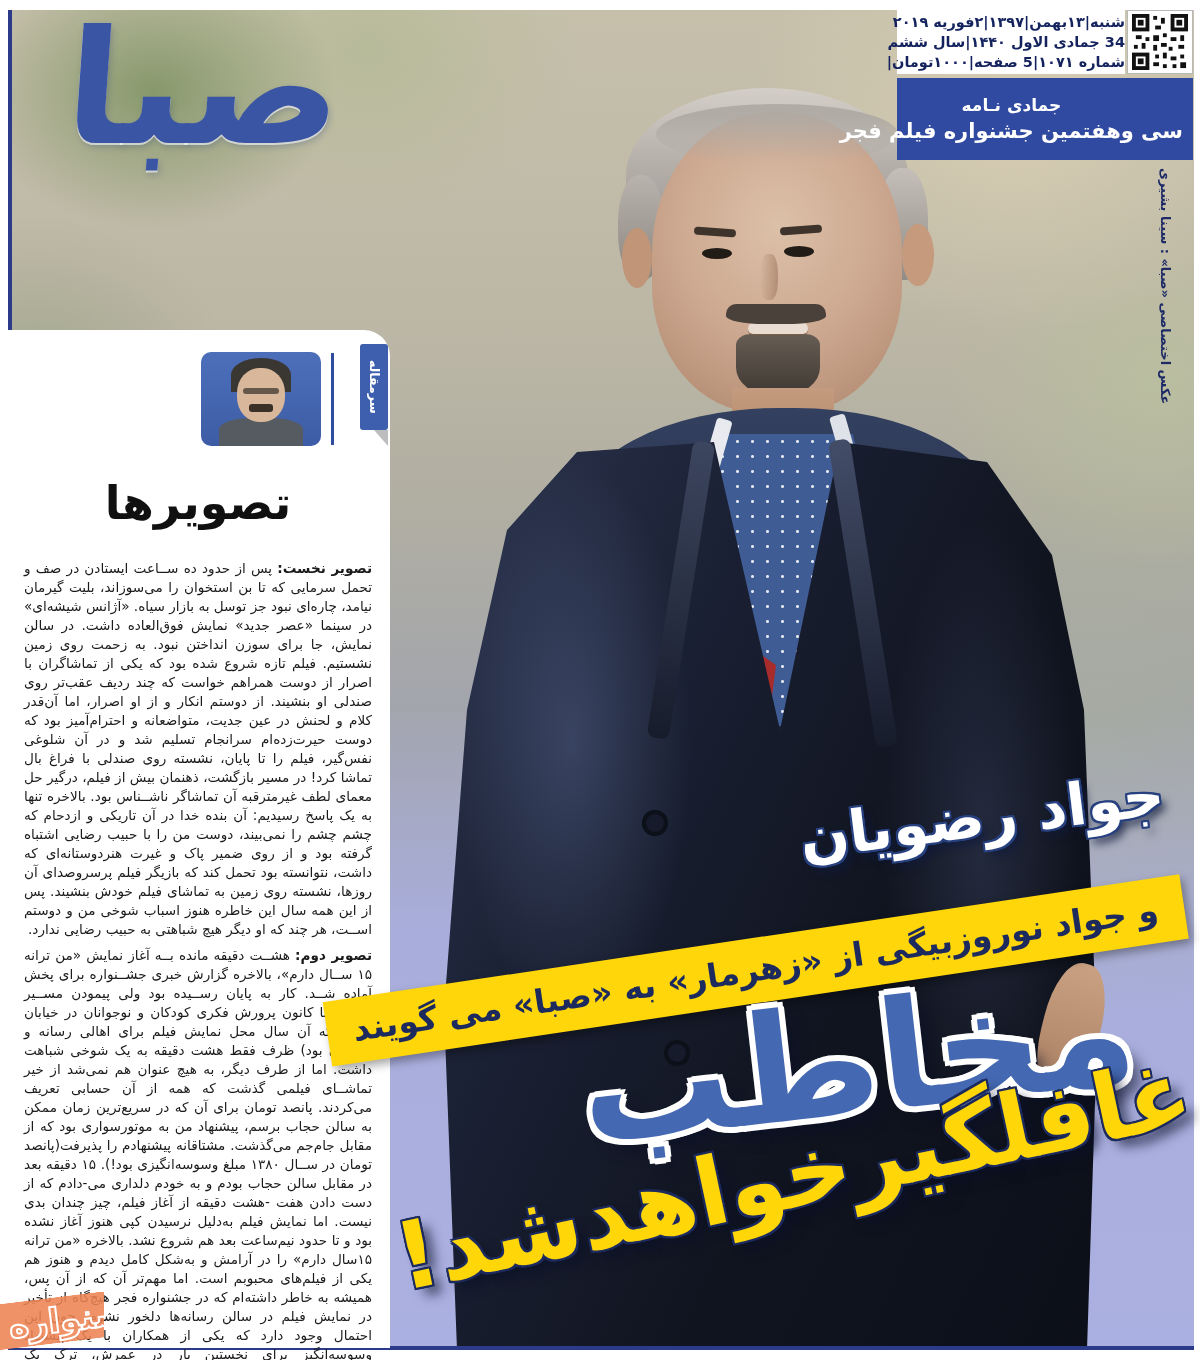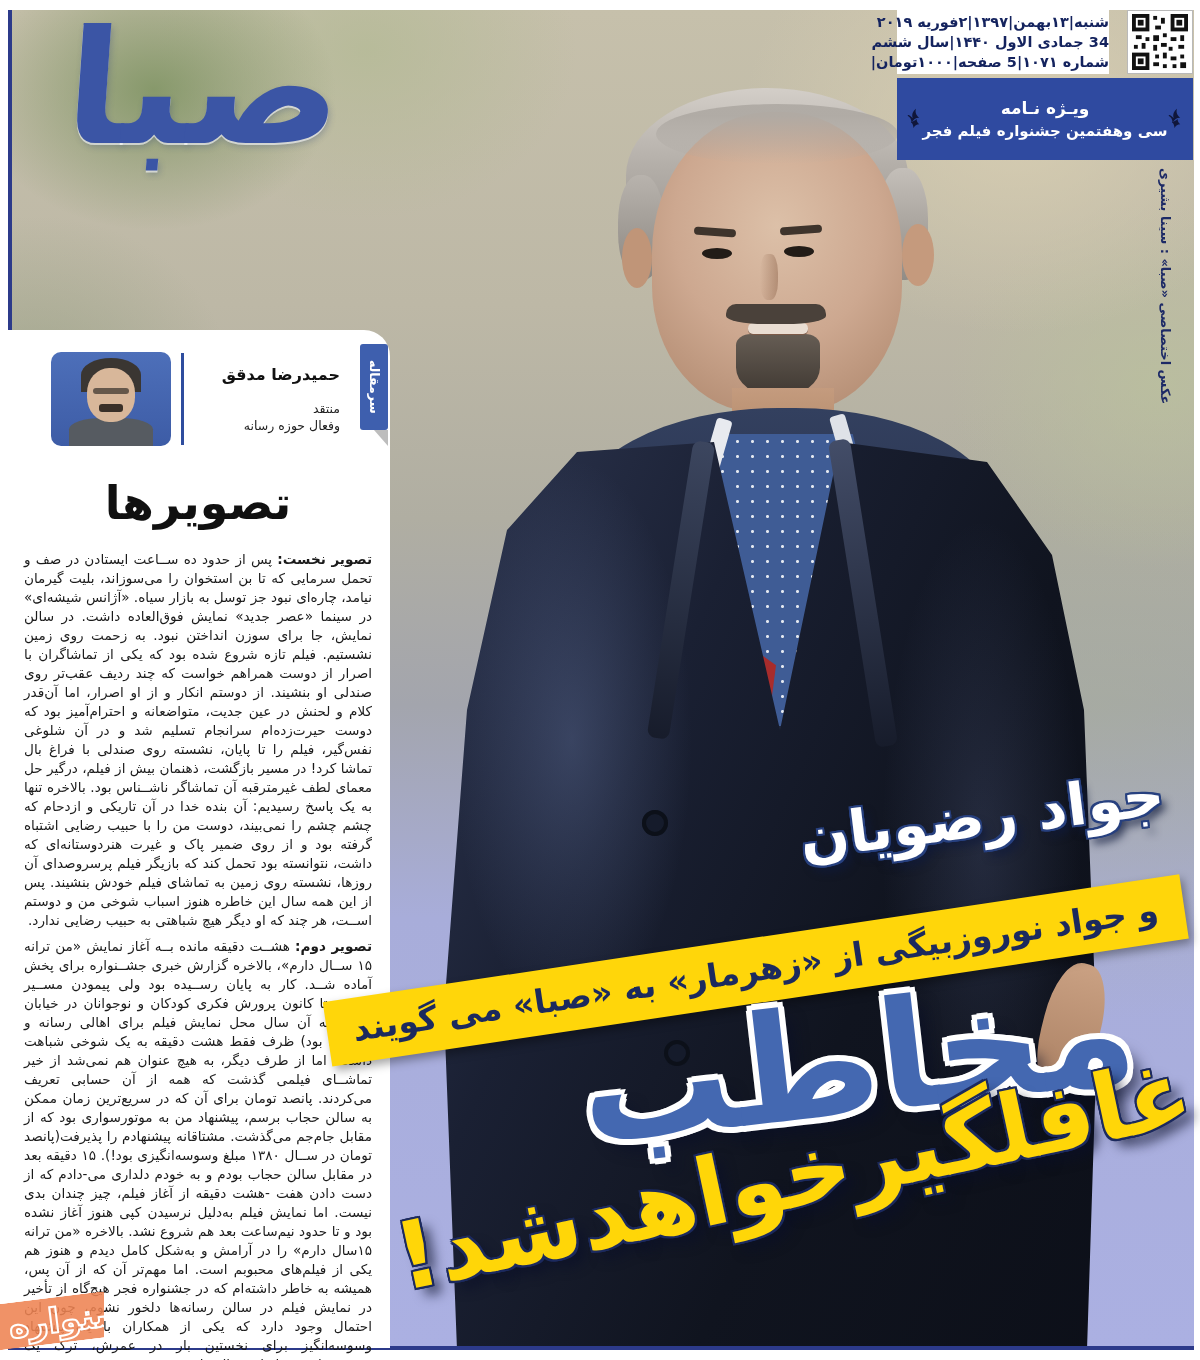--- a/index.html
+++ b/index.html
@@ -75,31 +75,31 @@
   .hand { left:1030px; top:952px; width:58px; height:134px; border-radius:45%; transform:rotate(14deg);
           background:linear-gradient(180deg,#caa183,#a97f62); }
 
   
   .logo-wrap { position:absolute; left:18px; top:6px; width:372px; height:215px; z-index:5; text-align:center; }
   .logo-text { font-size:158px; font-weight:bold; color:#3b55a5; line-height:1.05;
                transform:skewX(-4deg); letter-spacing:-4px;
                text-shadow:0 2px 0 rgba(255,255,255,.6), 2px 4px 6px rgba(40,60,120,.25); }
   .logo-tag  { margin-top:-18px; padding-left:6px; font-size:26px; font-weight:bold; color:#4b64b2; }
 
-  .datebox { position:absolute; left:897px; top:10px; width:212px; height:64px; z-index:5;
+  .datebox { position:absolute; left:897px; top:10px; width:228px; height:64px; z-index:5;
              background:#fff; text-align:center; padding-top:2px; }
   .datebox div { font-size:14.5px; font-weight:bold; color:#14235e; line-height:20px; white-space:nowrap; }
   .qrbox { position:absolute; left:1127px; top:10px; width:66px; height:64px; z-index:5;
            background:#fff; border:1px solid #b9b9b9; display:flex; align-items:center; justify-content:center; }
 
   .special-banner { position:absolute; left:897px; top:78px; width:296px; height:82px; z-index:5;
       background:#2f4aa0; color:#fff; display:flex; align-items:center; justify-content:space-between; padding:0 10px; }
   .special-banner .txt { flex:1; text-align:center; }
   .special-banner .l1 { font-size:17px; font-weight:bold; letter-spacing:1px; }
-  .special-banner .l2 { font-size:15px; font-weight:bold; margin-top:4px; white-space:nowrap; }
+  .special-banner .l2 { font-size:21px; font-weight:bold; margin-top:4px; white-space:nowrap; }
 
   .credit { position:absolute; left:1158px; top:168px; z-index:4; writing-mode:vertical-rl;
             font-size:13px; font-weight:bold; color:#1d2a66; letter-spacing:.5px; }
 
   
   .panel { position:absolute; left:8px; top:330px; width:382px; height:1018px; background:#ffffff;
            border-radius:0 26px 0 0; z-index:6; padding:14px 18px 10px 16px; }
   .kicker-tab { position:absolute; right:2px; top:14px; width:28px; height:86px; background:#3e5fae;
            border-radius:3px; display:flex; align-items:center; justify-content:center; }
   .kicker-tab span { writing-mode:vertical-rl; color:#fff; font-size:12.5px; font-weight:bold; }
@@ -113,21 +113,21 @@
   .author-div { width:3px; height:92px; background:#2e4d9e; margin:0 10px; }
   .author-photo { width:120px; height:94px; border-radius:10px; position:relative; overflow:hidden;
            background:linear-gradient(180deg,#4d6fb9,#3d5ca6); flex-shrink:0; }
   .author-photo i { position:absolute; display:block; }
   .ap-hair { left:30px; top:6px; width:60px; height:34px; border-radius:50% 50% 0 0; background:#3a3632; }
   .ap-face { left:36px; top:16px; width:48px; height:54px; border-radius:46%; background:#d8b79a; }
   .ap-glass { left:42px; top:36px; width:36px; height:6px; background:rgba(40,35,30,.65); border-radius:3px; }
   .ap-must { left:48px; top:52px; width:24px; height:8px; border-radius:3px; background:#3a3028; }
   .ap-suit { left:18px; top:66px; width:84px; height:28px; border-radius:40% 40% 0 0; background:#565b61; }
 
-  .article-title { text-align:center; font-size:46px; font-weight:bold; color:#101010; margin:30px 0 20px; }
+  .article-title { text-align:center; font-size:46px; font-weight:bold; color:#101010; margin:30px 0 29px; }
   .article-body p { font-size:13.6px; line-height:19px; text-align:justify; color:#1b1b1b; margin-bottom:7px; }
   .article-body .lead { font-weight:bold; }
 
   
   .hl-name { position:absolute; right:36px; top:760px; z-index:7; font-size:58px; font-weight:bold; color:#ffffff;
      transform:rotate(-7deg); transform-origin:right center; white-space:nowrap;
      text-shadow:-2px 0 #27407f,2px 0 #27407f,0 -2px #27407f,0 2px #27407f,
                  -2px -2px #27407f,2px 2px #27407f,-2px 2px #27407f,2px -2px #27407f,
                  5px 7px 8px rgba(15,25,60,.75); }
   .hl-sub { position:absolute; right:16px; top:874px; z-index:7; background:#ffd60a; color:#1c2a5e;
@@ -236,45 +236,38 @@
       </g>
     </svg>
   </div>
 
   <div class="special-banner">
     <svg width="24" height="34" viewBox="0 0 24 34">
       <path d="M14 1c-5 4-7 9-5 15-4-5-8-7-8-4 4 2 6 6 6 11 3-5 6-8 12-8-4-3-7-8-5-14z" fill="#10163a"></path>
       <path d="M6 22c3 2 4 5 4 9 2-4 5-6 9-6-3-2-4-5-4-8-3 3-6 4-9 5z" fill="#10163a"></path>
     </svg>
     <div class="txt">
-      <div class="l1">ویـژه نـامه</div>
+      <div class="l1">جمادی نـامه</div>
       <div class="l2">سی وهفتمین جشنواره فیلم فجر</div>
     </div>
     <svg width="24" height="34" viewBox="0 0 24 34">
       <path d="M14 1c-5 4-7 9-5 15-4-5-8-7-8-4 4 2 6 6 6 11 3-5 6-8 12-8-4-3-7-8-5-14z" fill="#10163a"></path>
       <path d="M6 22c3 2 4 5 4 9 2-4 5-6 9-6-3-2-4-5-4-8-3 3-6 4-9 5z" fill="#10163a"></path>
     </svg>
   </div>
 
   <div class="credit">عکس اختصاصی «صبا» : سینا بشیری</div>
 
   <div class="panel">
     <div class="kicker-tab">
       <span>سرمقاله</span>
     </div>
     <div class="kicker-fold"></div>
 
     <div class="author-row">
-      <div class="author-meta">
-        <div class="author-name">حمیدرضا مدقق</div>
-        <div class="author-role">
-          <div>منتقد</div>
-          <div>وفعال حوزه رسانه</div>
-        </div>
-      </div>
       <div class="author-div"></div>
       <div class="author-photo">
         <i class="ap-suit"></i>
           <i class="ap-hair"></i>
           <i class="ap-face"></i>
           <i class="ap-glass"></i>
           <i class="ap-must"></i>
       </div>
     </div>
 

